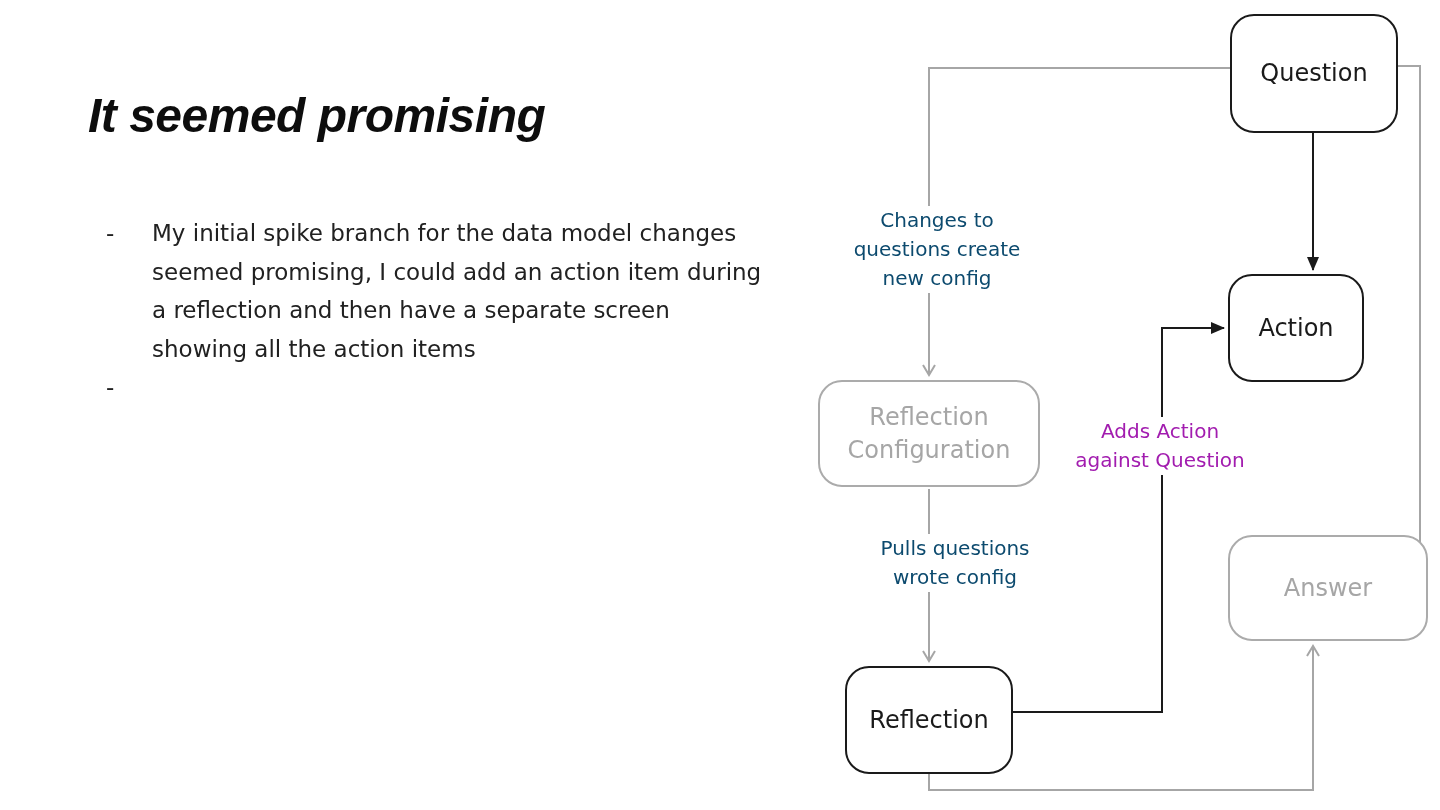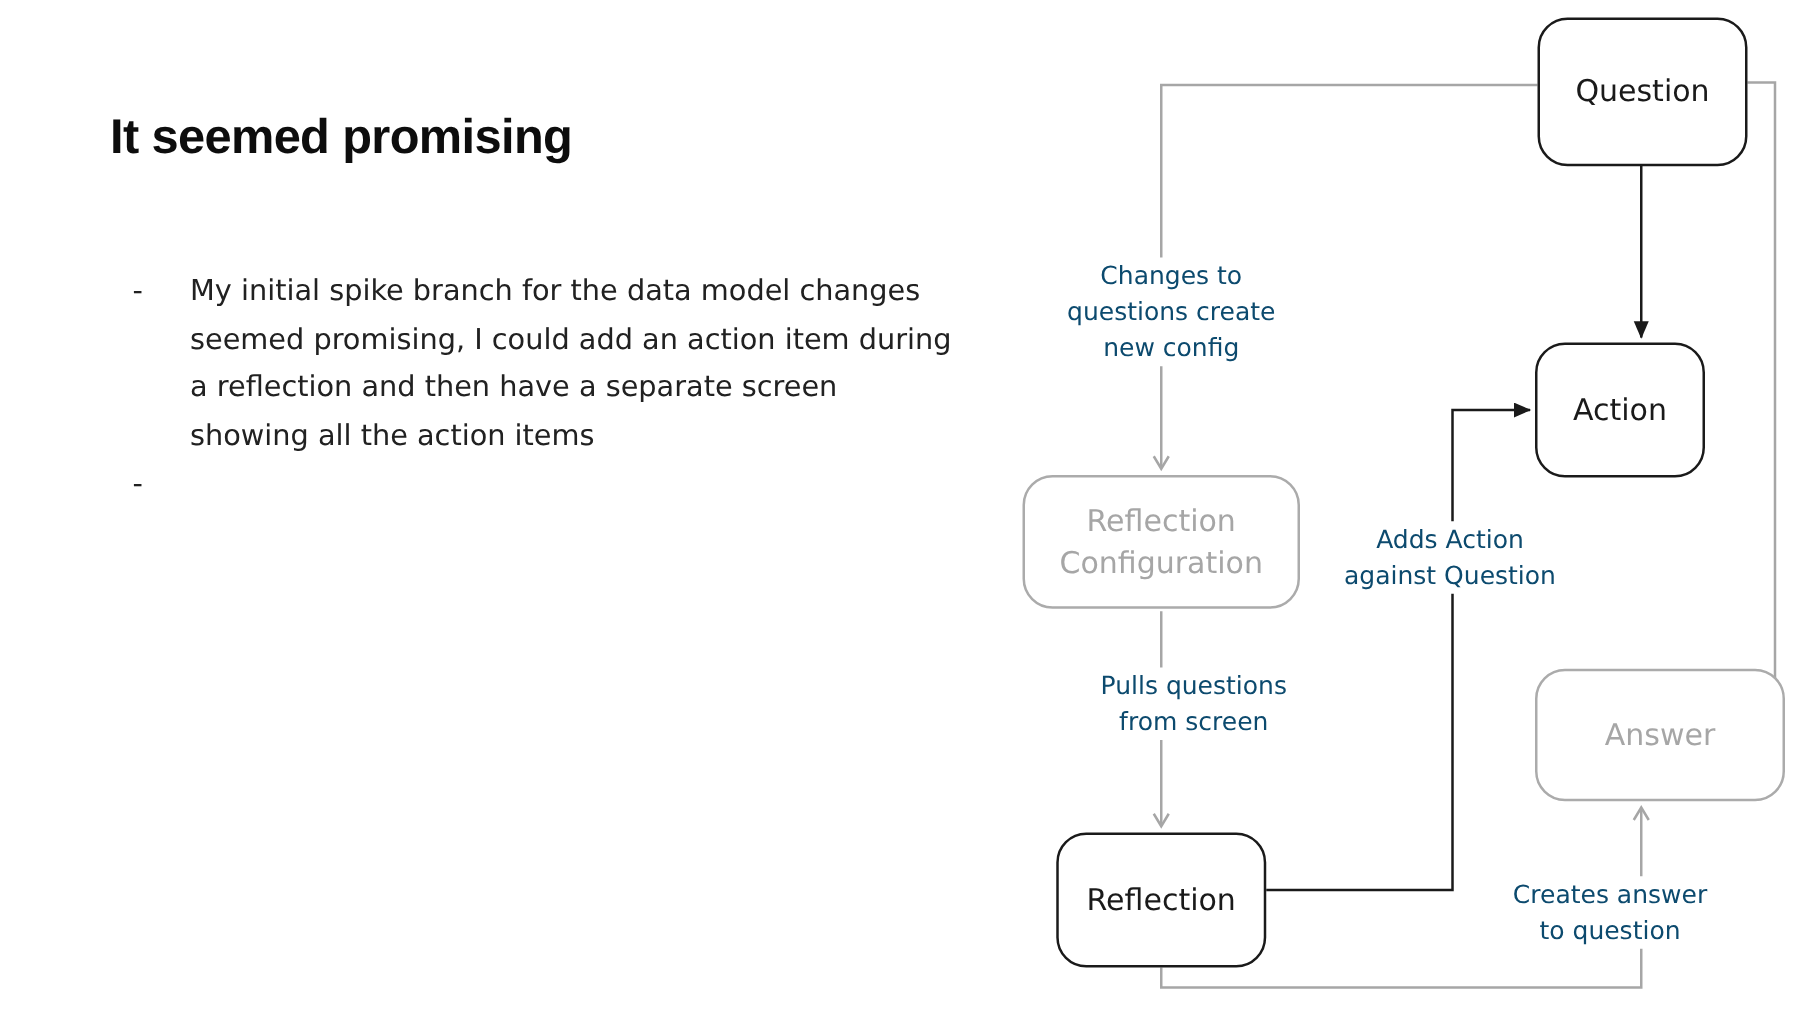--- a/index.html
+++ b/index.html
@@ -12,25 +12,26 @@
     overflow: hidden;
     font-family: "DejaVu Sans", sans-serif;
   }
 
   
   .title {
     position: absolute;
     left: 88px;
     top: 88px;
     font-family: "Liberation Sans", sans-serif;
-    font-size: 39px;
+    font-size: 48px;
     font-weight: 700;
     letter-spacing: -0.5px;
     color: #0d0d0d;
     white-space: pre;
+    font-style: italic;
   }
   .bullets {
     position: absolute;
     left: 106px;
     top: 214px;
     width: 730px;
   }
   .bullet {
     display: flex;
     align-items: flex-start;
@@ -57,21 +58,21 @@
   .edge-label {
     position: absolute;
     z-index: 2;
     background: #ffffff;
     text-align: center;
     font-size: 20px;
     line-height: 29px;
     white-space: pre-line;
   }
   .edge-label.gray { color: #0c4a6e; }
-  .edge-label.black { color: #0c4a6e; }
+  .edge-label.black { color: #a21caf; }
 
   .node {
     position: absolute;
     z-index: 3;
     background: #ffffff;
     border: 2px solid #1a1a1a;
     border-radius: 24px;
     display: flex;
     align-items: center;
     justify-content: center;
@@ -136,25 +137,23 @@
 
     <path d="M 1313 122 L 1313 270" fill="none" stroke="#1a1a1a" stroke-width="2" marker-end="url(#arrowBlack)"></path>
 
     <path d="M 1013 712 L 1162 712 L 1162 328 L 1224 328" fill="none" stroke="#1a1a1a" stroke-width="2" marker-end="url(#arrowBlack)"></path>
   </svg>
 
   <div class="edge-label gray label-changes">Changes to
 questions create
 new config</div>
   <div class="edge-label gray label-pulls">Pulls questions
-from screen</div>
+wrote config</div>
   <div class="edge-label black label-adds">Adds Action
 against Question</div>
-  <div class="edge-label gray label-creates">Creates answer
-to question</div>
 
   <div class="node node-question">Question</div>
   <div class="node node-action">Action</div>
   <div class="node gray node-refconfig">Reflection
 Configuration</div>
   <div class="node gray node-answer">Answer</div>
   <div class="node node-reflection">Reflection</div>
 
 </div>
 

